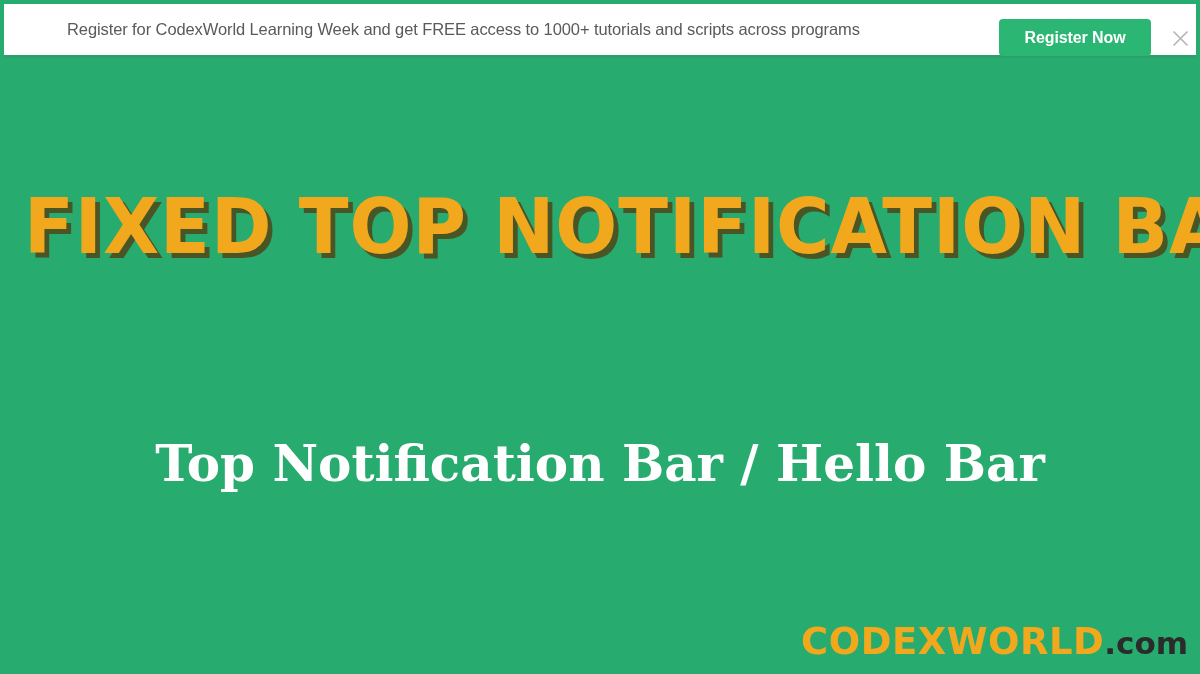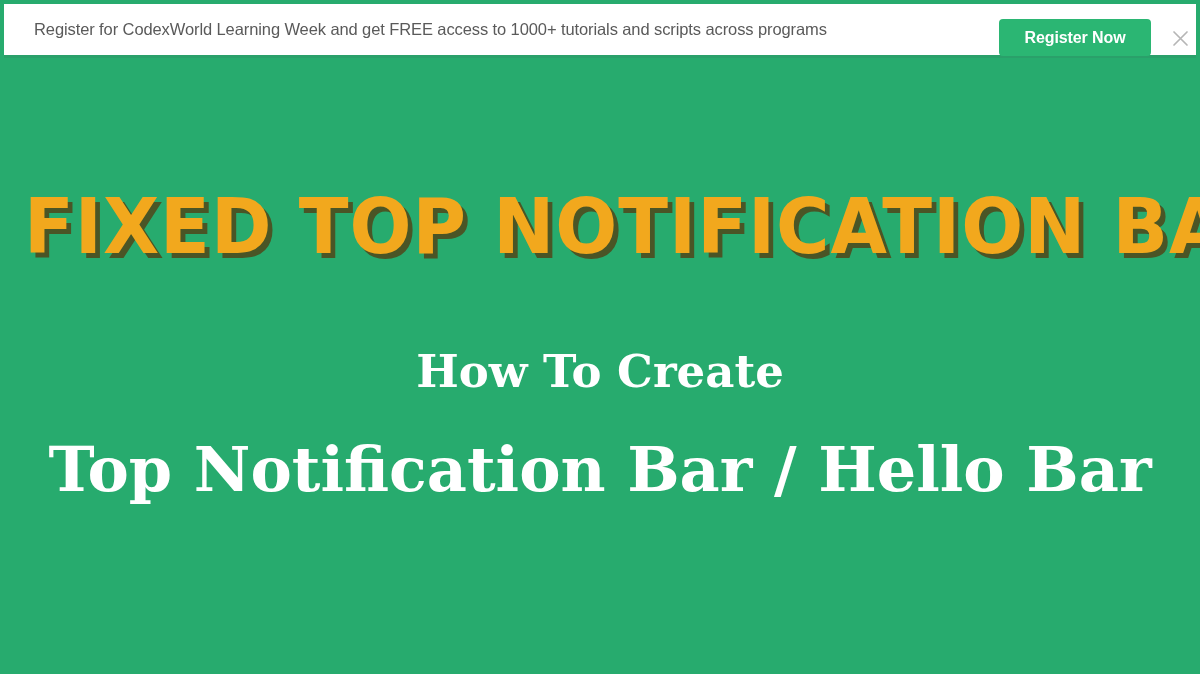--- a/index.html
+++ b/index.html
@@ -31,21 +31,21 @@
     width: 1192px;
     height: 54px;
     background: #ffffff;
     border-bottom: 3px solid #2aa06a;
     display: flex;
     align-items: center;
     z-index: 20;
   }
 
   #notification-message {
-    margin-left: 30px;
+    margin-left: 63px;
     font-size: 16.5px;
     color: #5a5a5a;
     white-space: nowrap;
     letter-spacing: -0.1px;
   }
 
   #register-now-button {
     position: absolute;
     left: 975px;
     top: 15px;
@@ -114,21 +114,21 @@
     width: 1200px;
     text-align: center;
     color: #ffffff;
     font-family: "DejaVu Serif", "Liberation Serif", serif;
     font-weight: bold;
     line-height: 1;
     white-space: nowrap;
   }
 
   #hero-sub-1 { top: 292px; font-size: 45px; }
-  #hero-sub-2 { top: 382px; font-size: 62px; }
+  #hero-sub-2 { top: 382px; font-size: 50px; }
   #hero-sub-3 { top: 487px; font-size: 59px; }
 
   
   #watermark {
     position: absolute;
     right: 12px;
     bottom: 14px;
     font-family: "DejaVu Sans", sans-serif;
     font-weight: bold;
     font-size: 37px;
@@ -141,25 +141,27 @@
 </style>
 </head>
 <body>
 
 <div id="page">
 
   <div id="hero">
 
     <div id="hero-title">FIXED TOP NOTIFICATION BAR</div>
 
-    <div class="hero-sub" id="hero-sub-1">How To Create</div>
 
     <div class="hero-sub" id="hero-sub-2">Top Notification Bar / Hello Bar</div>
 
 
+    <div id="watermark">
+      <span id="watermark-brand">CODEXWORLD</span><span id="watermark-tld">.com</span>
+    </div>
 
   </div>
 
   <div id="notification-bar">
 
     <span id="notification-message">Register for CodexWorld Learning Week and get FREE access to 1000+ tutorials and scripts across programs</span>
 
     <button id="register-now-button">Register Now</button>
 
     <button id="close-button">

